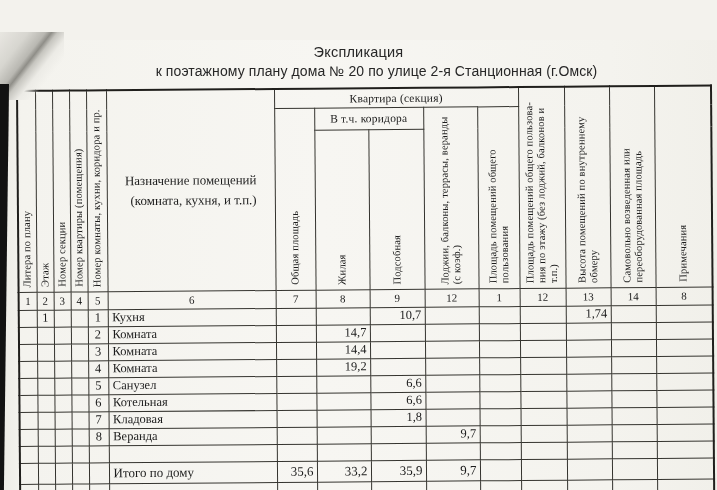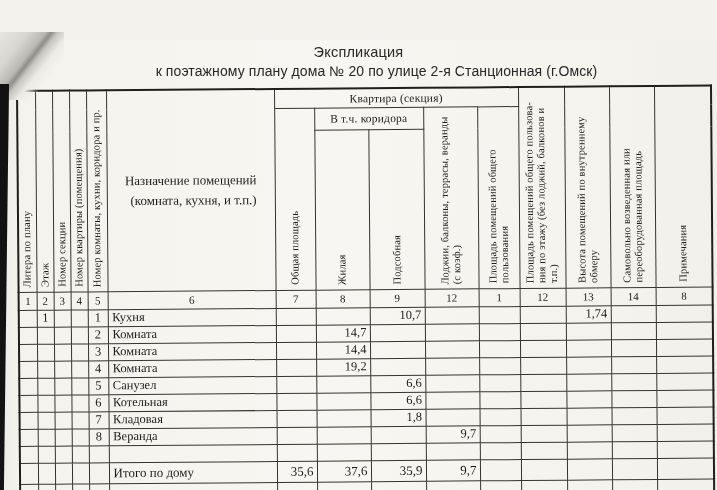--- a/index.html
+++ b/index.html
@@ -290,21 +290,21 @@
             <td class="c15"></td>
           </tr>
           <tr class="total">
             <td class="c1"></td>
             <td class="c2"></td>
             <td class="c3"></td>
             <td class="c4"></td>
             <td class="c5"></td>
             <td class="c6">Итого по дому</td>
             <td class="c7">35,6</td>
-            <td class="c8">37,6</td>
+            <td class="c8">33,2</td>
             <td class="c9">35,9</td>
             <td class="c10">9,7</td>
             <td class="c11"></td>
             <td class="c12"></td>
             <td class="c13"></td>
             <td class="c14"></td>
             <td class="c15"></td>
           </tr>
           <tr>
             <td class="c1"></td>

